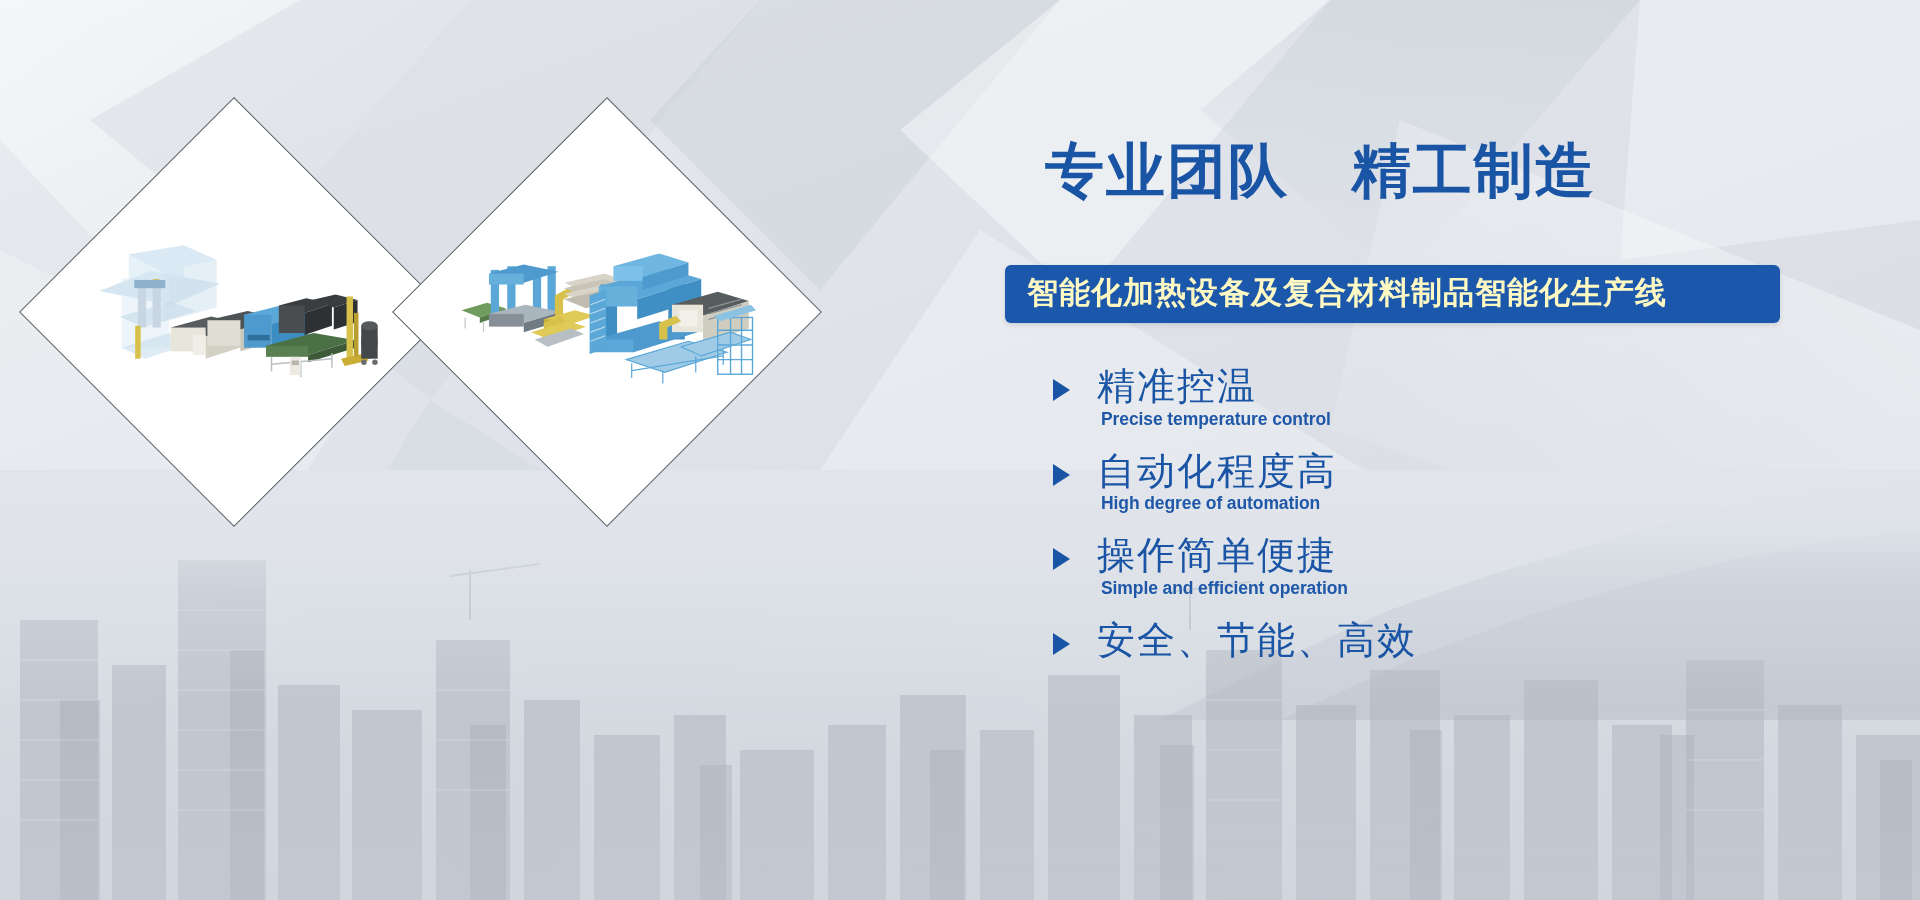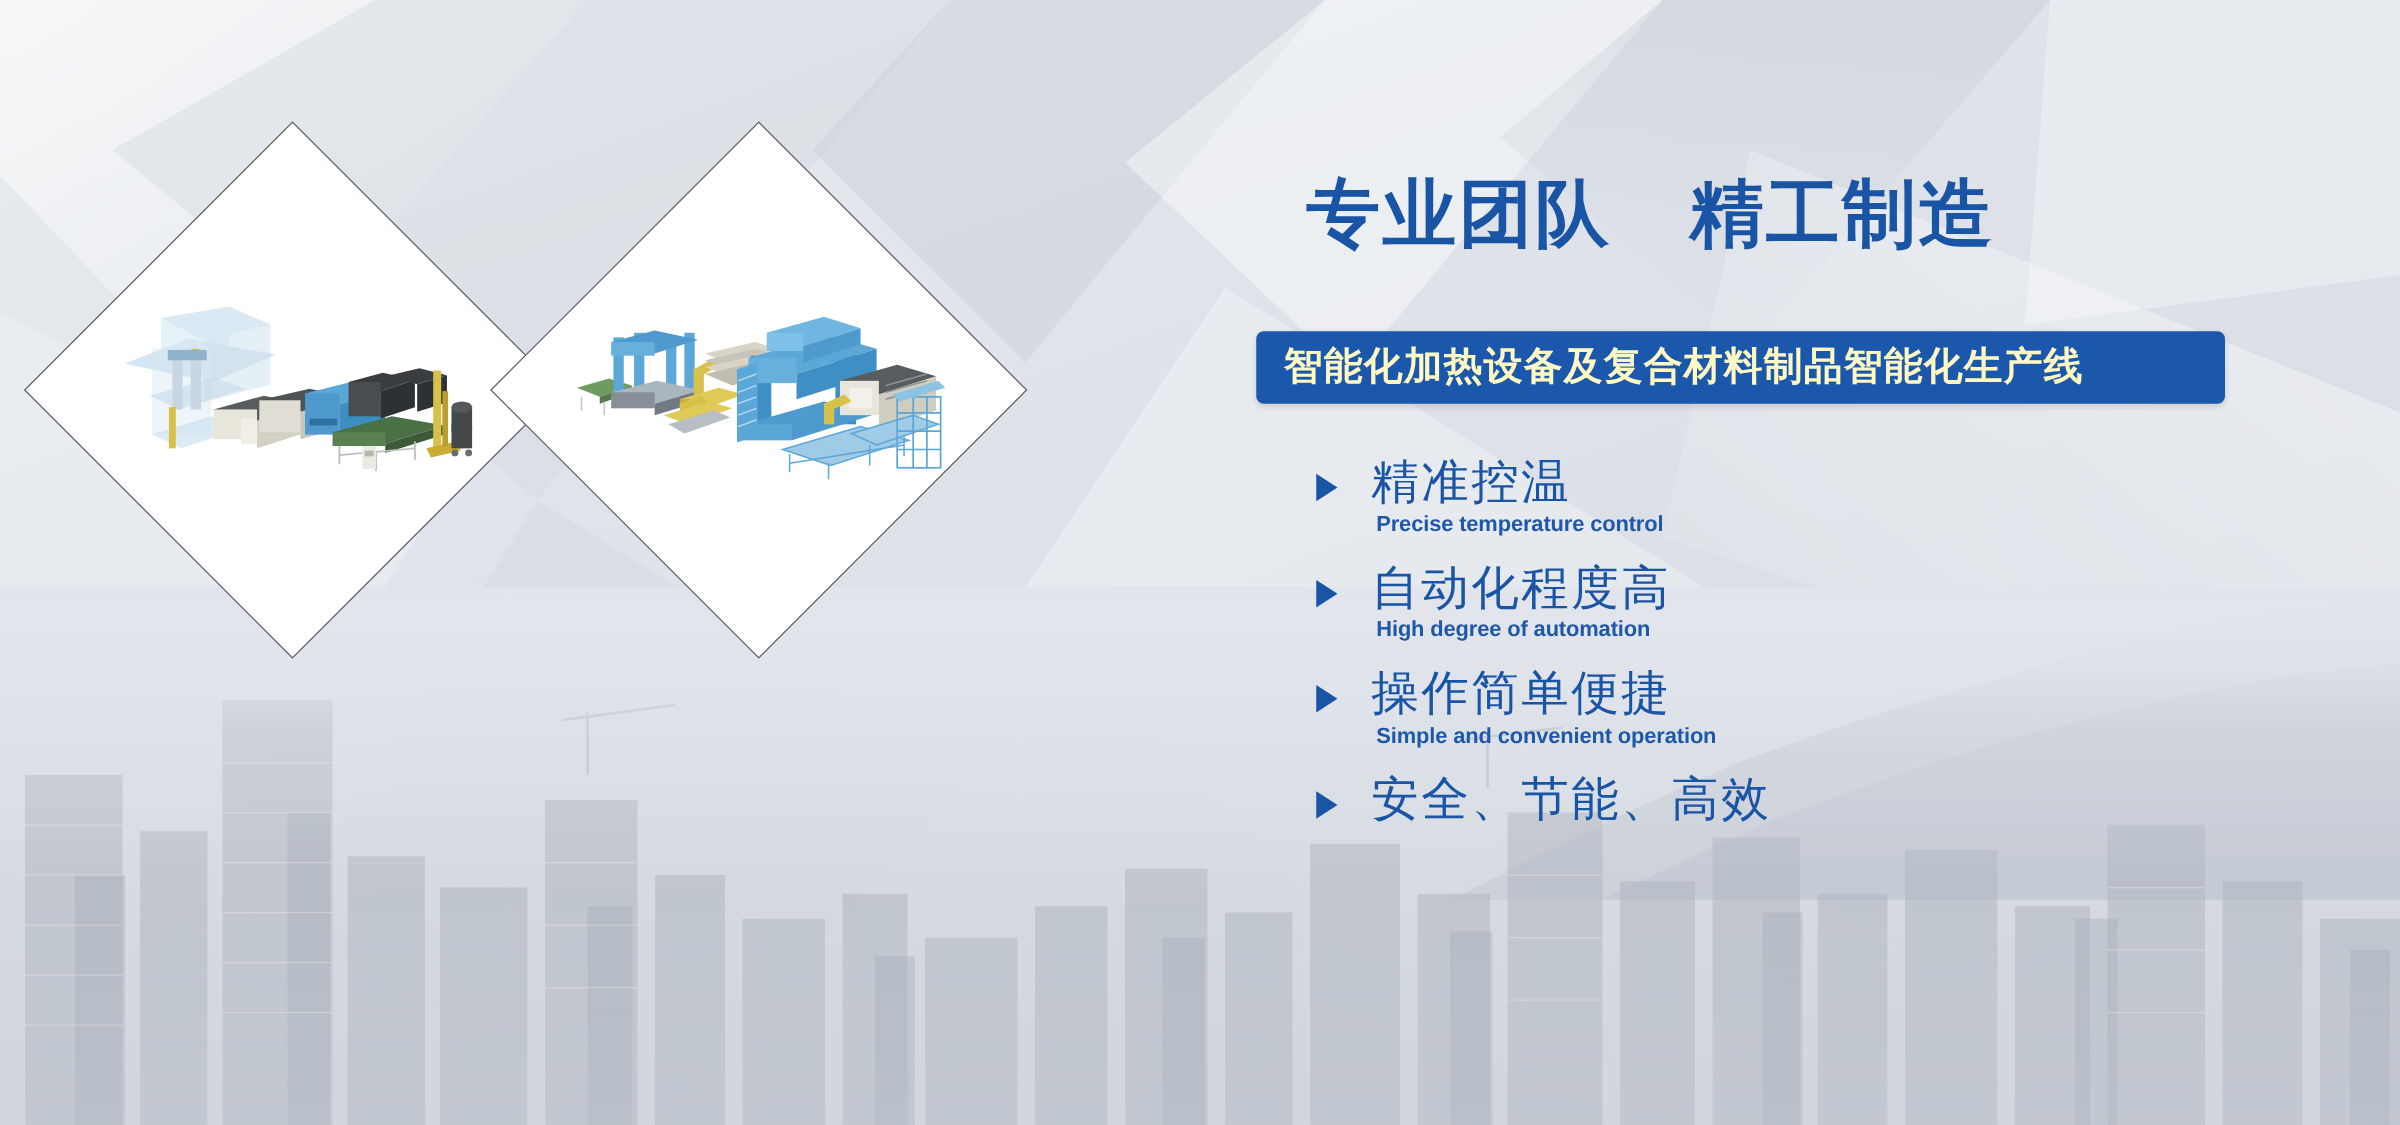--- a/index.html
+++ b/index.html
@@ -408,21 +408,21 @@
 
       <div class="feature">
         <span class="tri"></span>
         <div class="feat-cn">自动化程度高</div>
         <div class="feat-en indent">High degree of automation</div>
       </div>
 
       <div class="feature">
         <span class="tri"></span>
         <div class="feat-cn">操作简单便捷</div>
-        <div class="feat-en">Simple and convenient operation</div>
+        <div class="feat-en">Simple and efficient operation</div>
       </div>
 
       <div class="feature">
         <span class="tri"></span>
         <div class="feat-cn">安全、节能、高效</div>
       </div>
 
     </div>
   </div>
 

